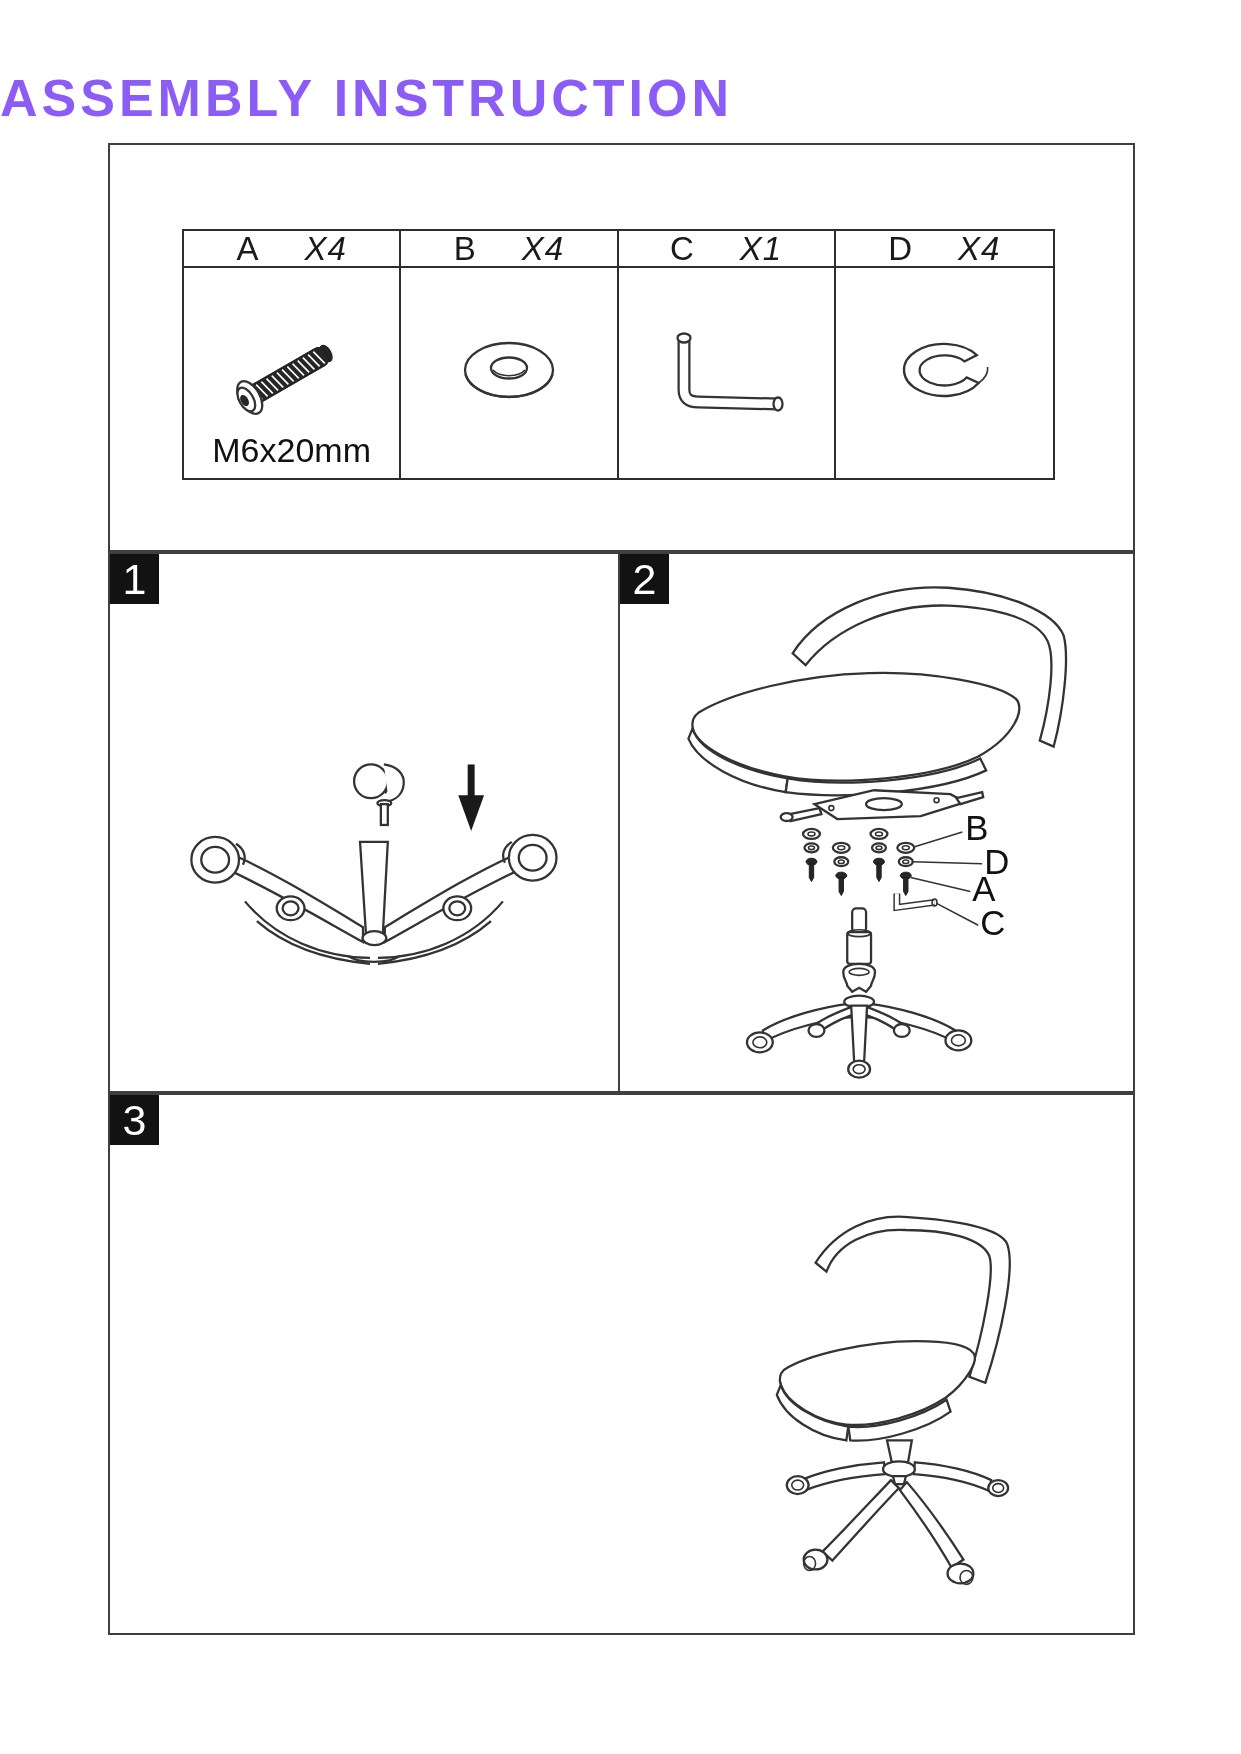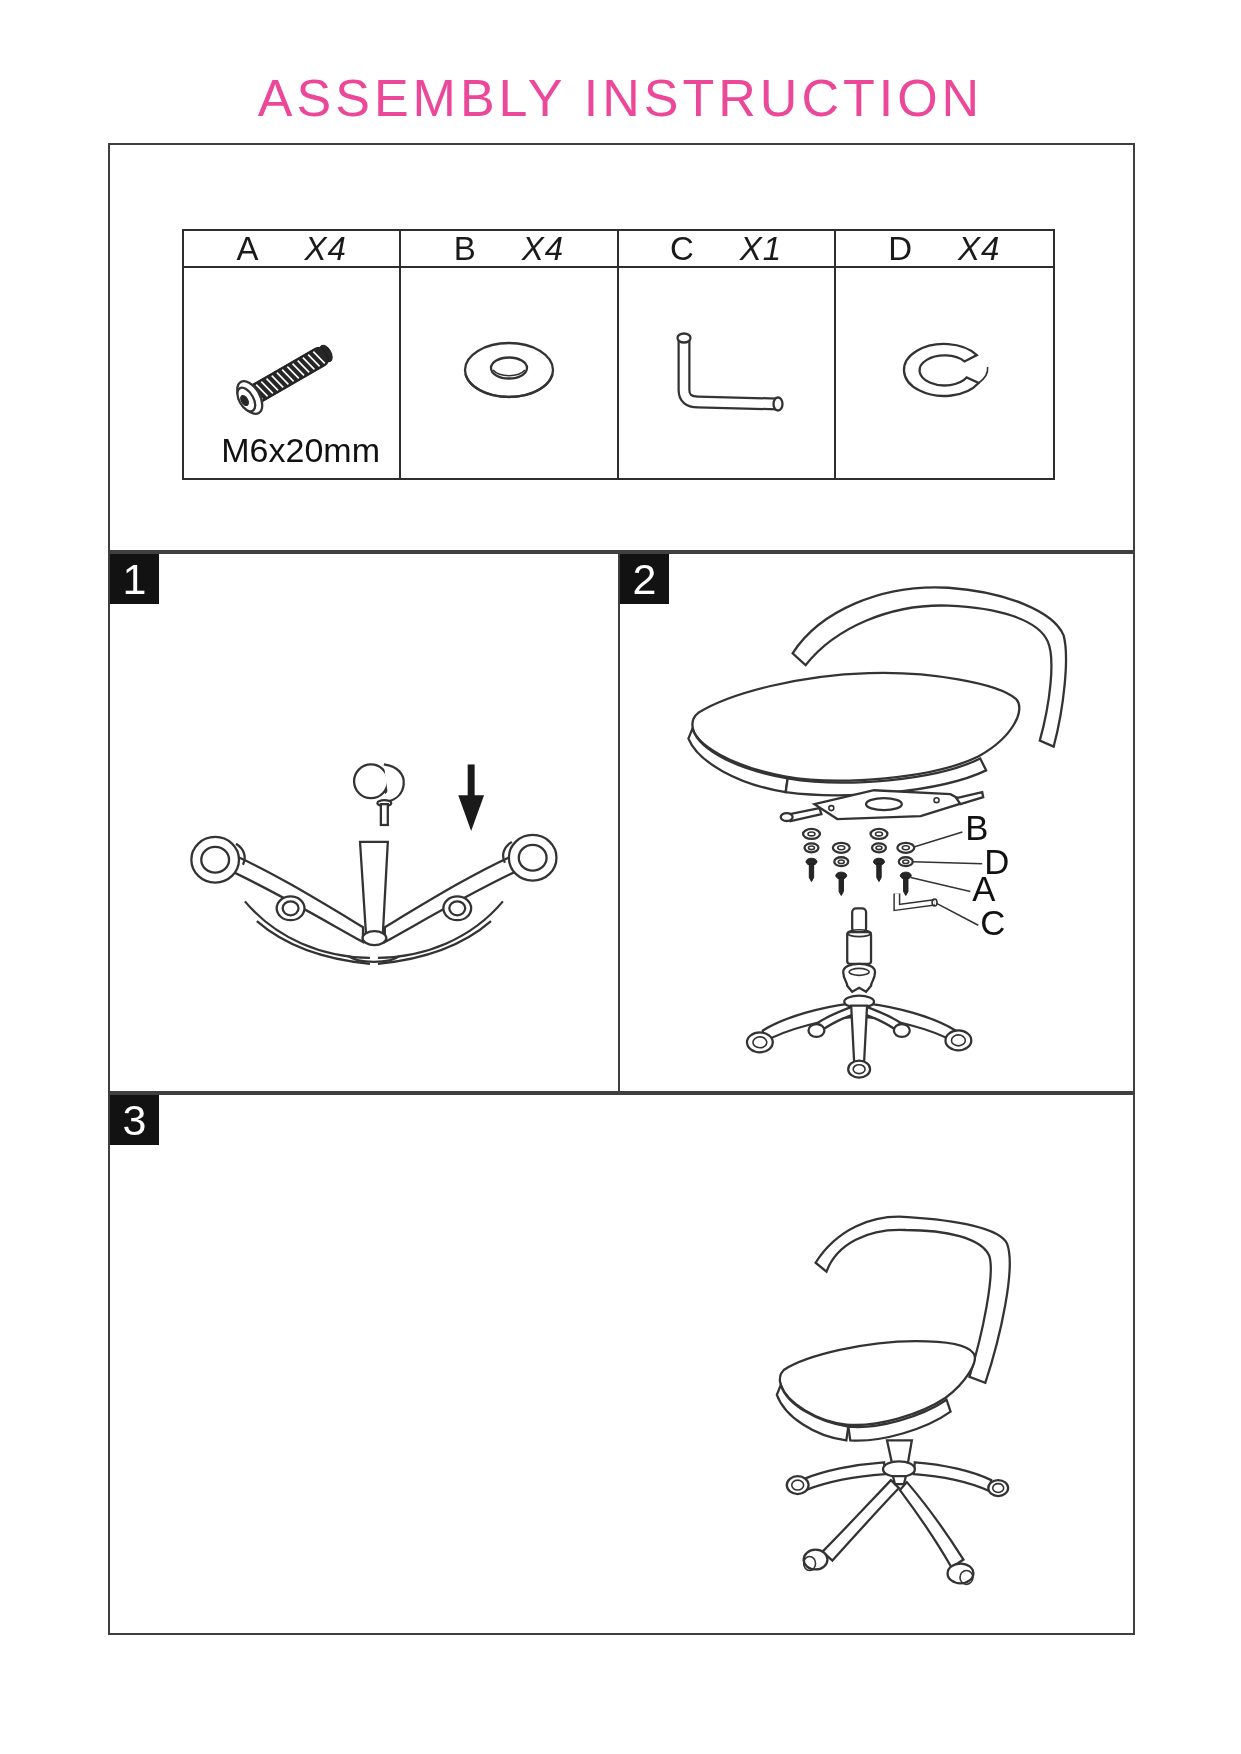--- a/index.html
+++ b/index.html
@@ -1,34 +1,34 @@
 <!DOCTYPE html>
 <html><head>
 <meta charset="utf-8">
 <style>
   html,body{margin:0;padding:0;background:#fff;}
   .page{position:relative;width:1241px;height:1754px;background:#fff;
         font-family:"Liberation Sans",sans-serif;color:#111;overflow:hidden;}
-  .title{position:absolute;top:68px;left:0;width:100%;text-align:center;
-         font-size:52px;font-weight:400;letter-spacing:4px;color:#ec4899;white-space:nowrap;}
+  .title{position:absolute;top:68px;left:0;width:100%;
+         font-size:52px;font-weight:700;letter-spacing:4px;color:#8b5cf6;white-space:nowrap;}
   .box{position:absolute;border:2px solid #3f3f3f;background:#fff;box-sizing:border-box;}
   .box-parts{left:108px;top:143px;width:1027px;height:409px;}
   .box-step1{left:108px;top:552px;width:512px;height:541px;}
   .box-step2{left:618px;top:552px;width:517px;height:541px;}
   .box-step3{left:108px;top:1093px;width:1027px;height:542px;}
   .parts-table{position:absolute;left:72px;top:84px;width:873px;height:251px;
                border:2px solid #2e2e2e;box-sizing:border-box;display:grid;
                grid-template-columns:repeat(4,1fr);}
   .pcol{border-right:2px solid #2e2e2e;display:flex;flex-direction:column;box-sizing:border-box;}
   .pcol:last-child{border-right:none;}
   .phead{height:37px;border-bottom:2px solid #2e2e2e;display:flex;align-items:center;
          justify-content:center;gap:46px;font-size:33px;color:#1a1a1a;box-sizing:border-box;}
   .phead .qty{letter-spacing:1px;font-style:italic;}
   .pbody{flex:1;position:relative;display:flex;align-items:center;justify-content:center;}
-  .pnote{position:absolute;left:0;bottom:8px;width:100%;text-align:center;font-size:34px;color:#111;margin-left:9px;}
+  .pnote{position:absolute;left:0;bottom:8px;width:100%;text-align:center;font-size:34px;color:#111;}
   .badge{position:absolute;left:0;top:0;width:49px;height:50px;background:#121212;
          color:#fff;display:flex;align-items:center;justify-content:center;
          font-size:43px;line-height:1;}
   svg{display:block;}
   .ln{stroke:#333;stroke-width:2.3;fill:none;}
   .lnw{stroke:#333;stroke-width:2.3;fill:#fff;}
   .lnthin{stroke:#333;stroke-width:1.6;fill:none;}
   .dark{fill:#262626;stroke:#1d1d1d;stroke-width:1;}
   .callout{font-family:"Liberation Sans",sans-serif;font-size:35px;fill:#111;}
 </style>

